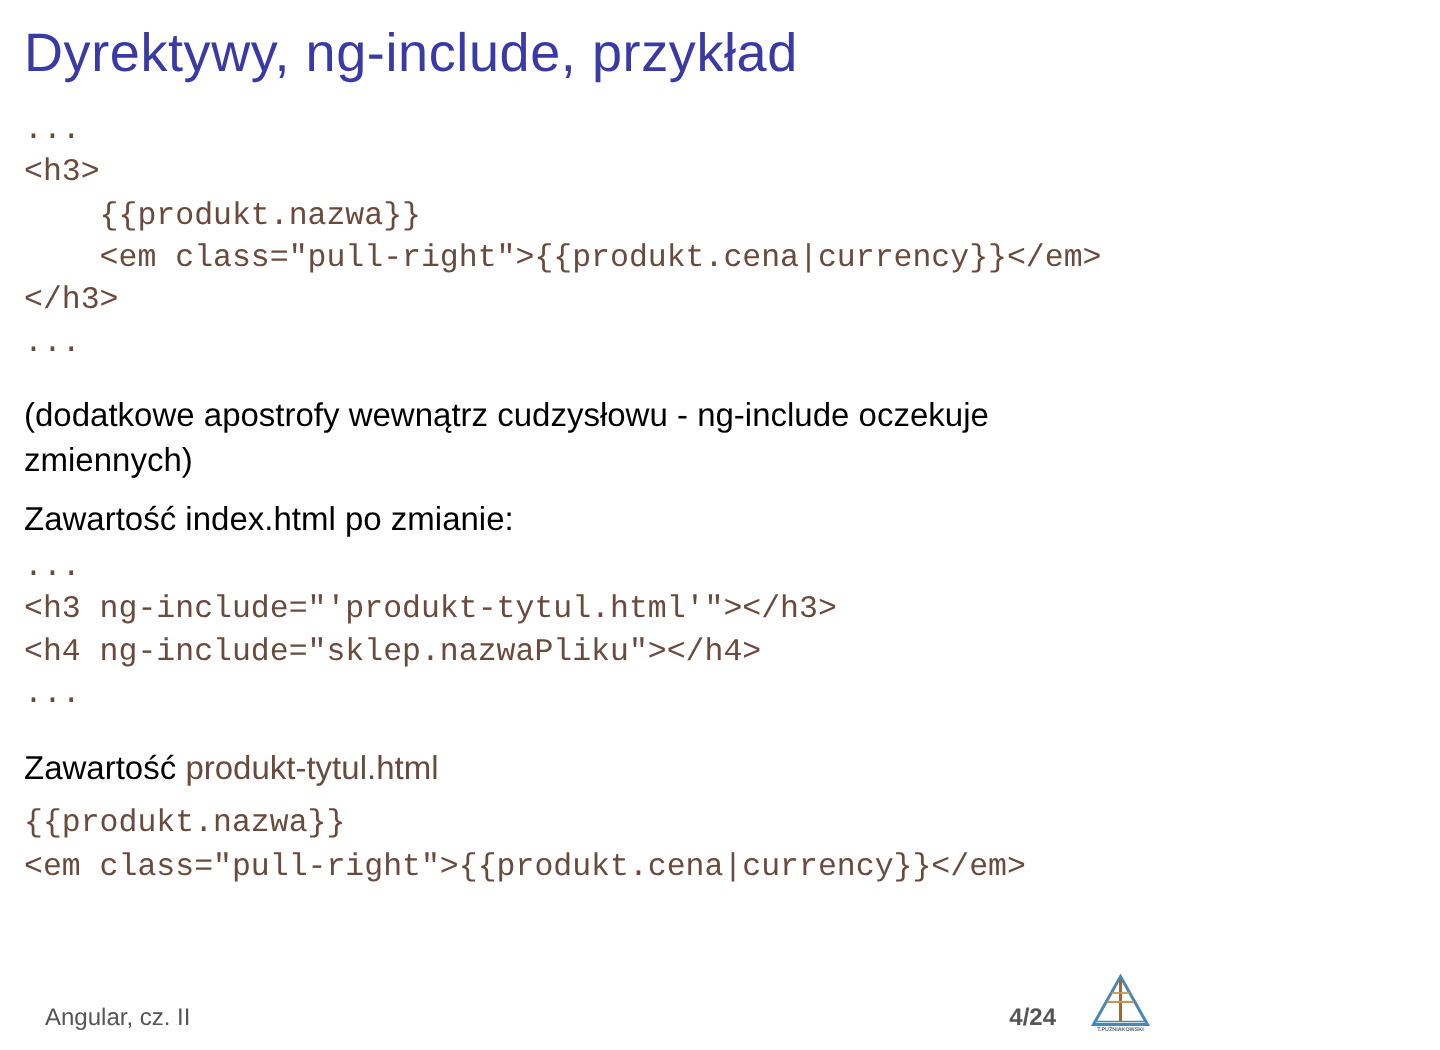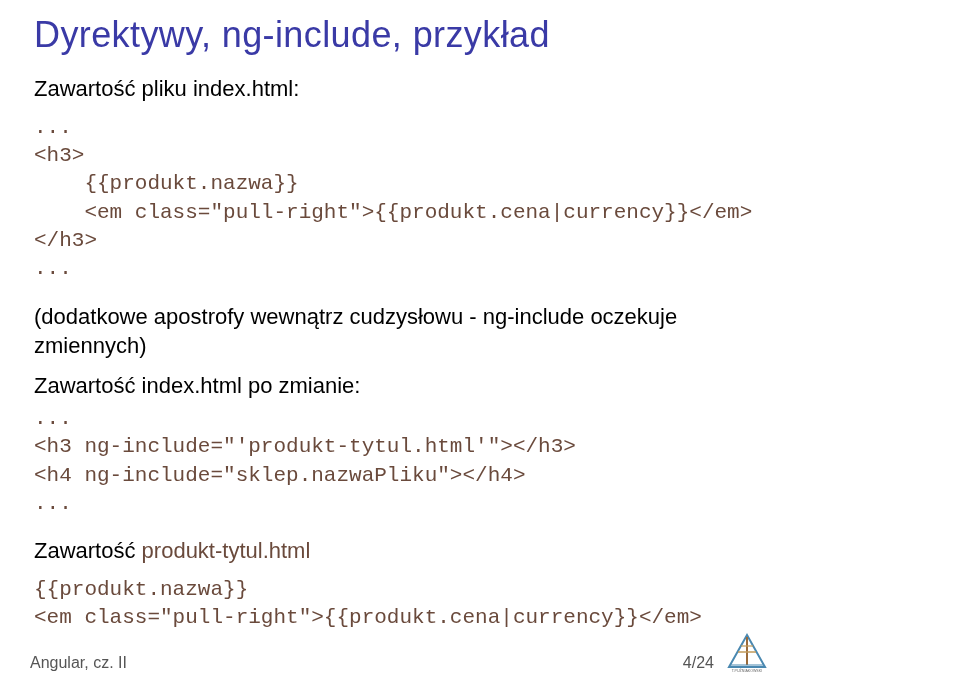--- a/index.html
+++ b/index.html
@@ -8,21 +8,21 @@
     width: 960px;
     height: 700px;
     background: #fff;
     font-family: "Helvetica Neue", Helvetica, Arial, sans-serif;
     overflow: hidden;
   }
   .slide {
     box-sizing: border-box;
     width: 800px;
     height: 700px;
-    padding: 14px 30px 0 34px;
+    padding: 14px 30px 0 16px;
     position: relative;
   }
   .title {
     color: #3a3aa6;
     font-size: 36px;
     font-weight: 400;
     margin: 0 0 18px 0;
     letter-spacing: 0.4px;
   }
   .body {
@@ -38,49 +38,49 @@
     color: #6a4a3c;
     white-space: pre;
     font-size: 21px;
     line-height: 1.35;
     margin: 4px 0 18px 0;
   }
   .footer {
     position: absolute;
     left: 30px;
     right: 30px;
-    bottom: 28px;
+    bottom: 12px;
     display: flex;
     justify-content: space-between;
     align-items: flex-end;
     font-size: 16px;
     color: #555;
   }
   .footer-right {
     display: flex;
     align-items: flex-end;
-    gap: 10px;
+    gap: 20px;
+    font-weight: bold;
   }
   .logo {
     width: 46px;
     height: 40px;
     position: relative;
   }
   .logo svg { display: block; }
 </style>
 </head>
 <body>
 
 <div class="slide">
 
   <h1 class="title">Dyrektywy, ng-include, przykład</h1>
 
   <div class="body">
 
-    <div class="para">Zawartość pliku index.html:</div>
 
     <div class="code">...
 &lt;h3&gt;
     {{produkt.nazwa}}
     &lt;em class="pull-right"&gt;{{produkt.cena|currency}}&lt;/em&gt;
 &lt;/h3&gt;
 ...</div>
 
     <div class="para">(dodatkowe apostrofy wewnątrz cudzysłowu - ng-include oczekuje zmiennych)</div>
     <div class="para" style="margin-bottom:0">Zawartość index.html po zmianie:</div>

